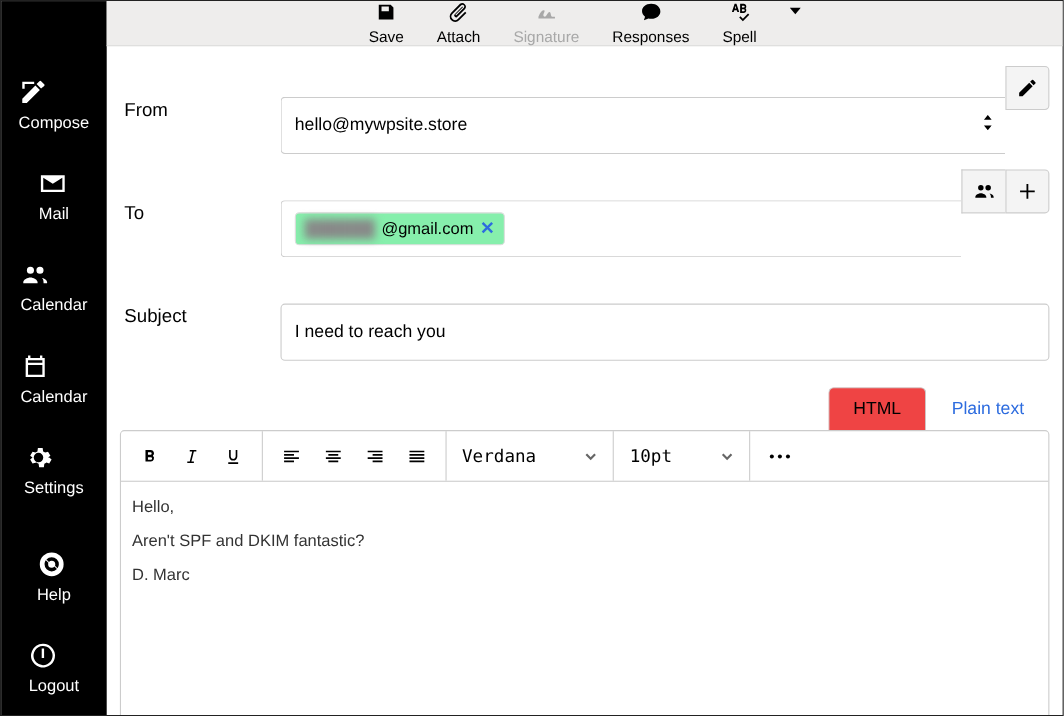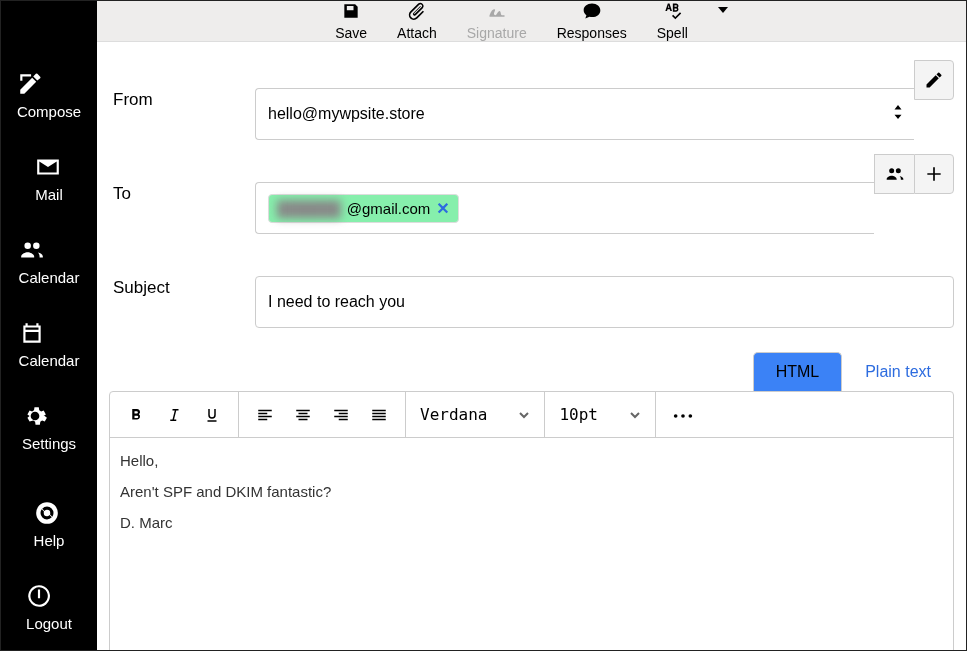--- a/index.html
+++ b/index.html
@@ -37,30 +37,30 @@
     .form-control.joined-left { border-top-right-radius: 0; border-bottom-right-radius: 0; border-right: none; }
     .side-btn.joined-mid { border-right: none; }
 
     .chip { background: #86efac; border: 1px solid #ddd; border-radius: 4px; padding: 4px 8px; display: flex; align-items: center; gap: 6px; font-size: 15px; }
     .chip .blur { filter: blur(4px); color: #888; }
     .chip-x { color: #2d6cdf; font-weight: bold; cursor: pointer; font-size: 16px; }
 
     
     .mode-tabs { display: flex; justify-content: flex-end; padding: 10px 12px 0 0; gap: 0; }
     .mode-tab { padding: 10px 22px; font-size: 16px; cursor: pointer; border: 1px solid transparent; border-bottom: none; border-radius: 5px 5px 0 0; }
-    .mode-tab.active { border-color: #ccc; background: #3b82f6; }
+    .mode-tab.active { border-color: #ccc; background: #ef4444; }
     .mode-tab.inactive { color: #2d6cdf; }
 
     
     .editor-wrap { margin: 0 12px; border: 1px solid #ccc; border-radius: 4px 4px 0 0; }
     .editor-toolbar { display: flex; align-items: center; height: 46px; border-bottom: 1px solid #ccc; }
     .ed-group { display: flex; align-items: center; height: 100%; border-right: 1px solid #ccc; padding: 0 10px; gap: 6px; }
     .ed-btn { width: 32px; height: 32px; display: flex; align-items: center; justify-content: center; cursor: pointer; border-radius: 3px; }
     .ed-btn svg { width: 18px; height: 18px; }
-    .ed-select { height: 100%; display: flex; align-items: center; padding: 0 14px; gap: 31px; border-right: 1px solid #ccc; font-family: monospace; font-size: 16px; cursor: pointer; }
+    .ed-select { height: 100%; display: flex; align-items: center; padding: 0 14px; gap: 44px; border-right: 1px solid #ccc; font-family: monospace; font-size: 16px; cursor: pointer; }
     .ed-select svg { width: 12px; height: 12px; }
     .ed-more { padding: 0 16px; cursor: pointer; }
 
     
     .editor-body { padding: 14px 10px; font-family: Verdana, sans-serif; font-size: 15px; color: #333; min-height: 220px; }
     .editor-body p { margin-bottom: 14px; }
 
     
     .send-row { padding: 6px 12px 14px; }
     .send-btn { background: #0369a1; color: #fff; border: none; border-radius: 5px; padding: 10px 20px; font-size: 17px; display: inline-flex; align-items: center; gap: 10px; cursor: pointer; }

